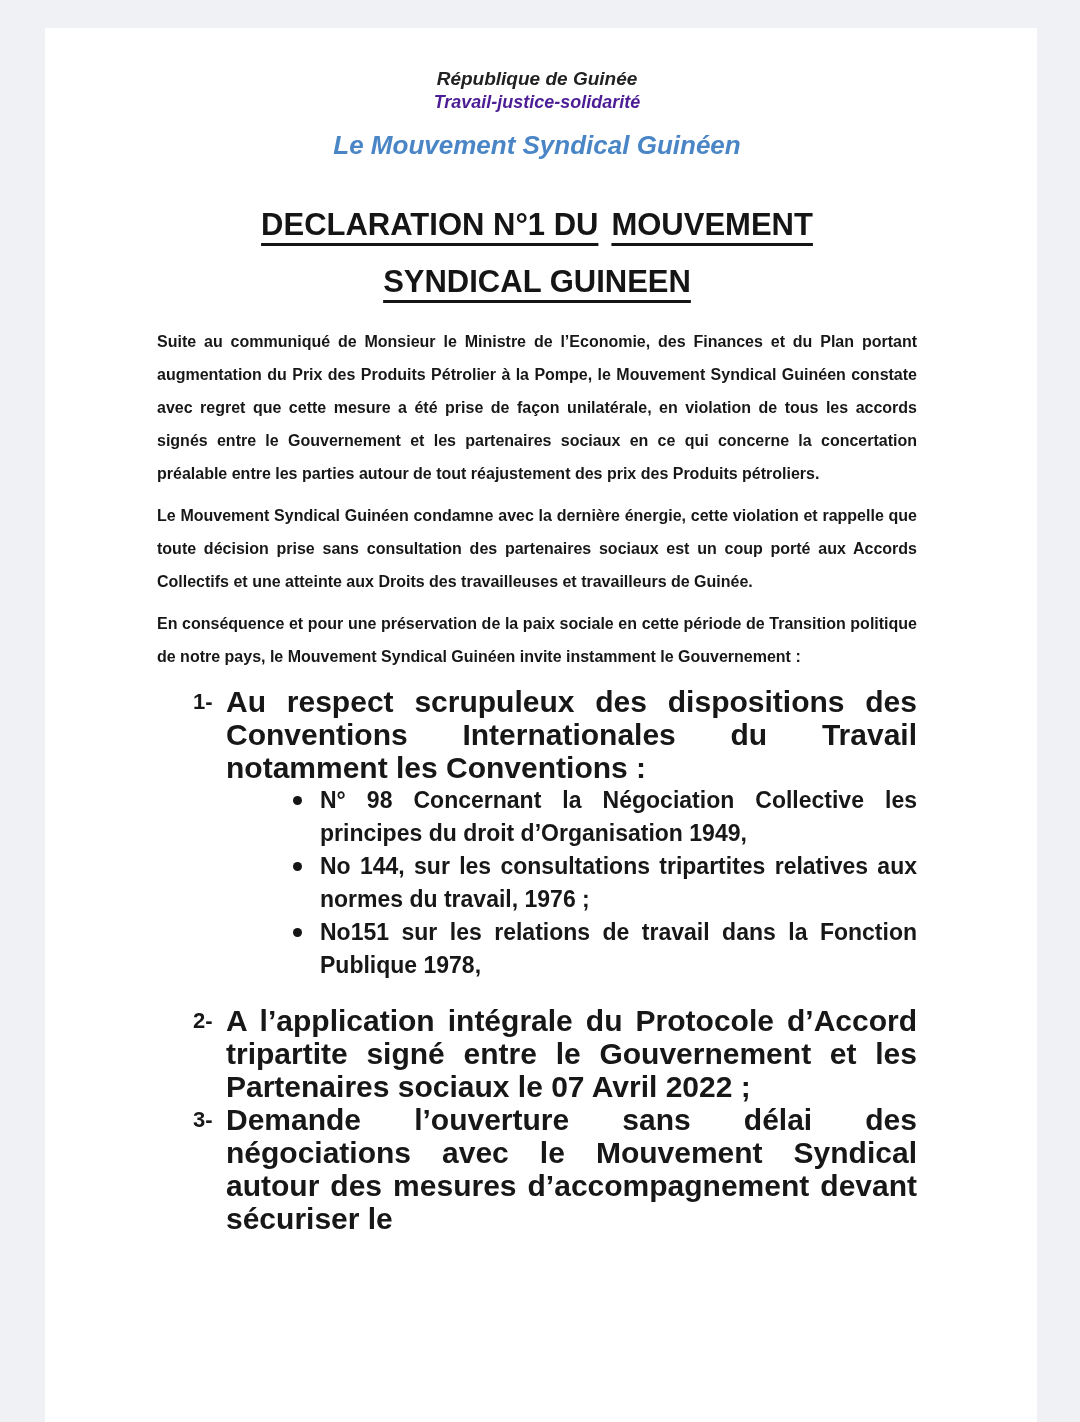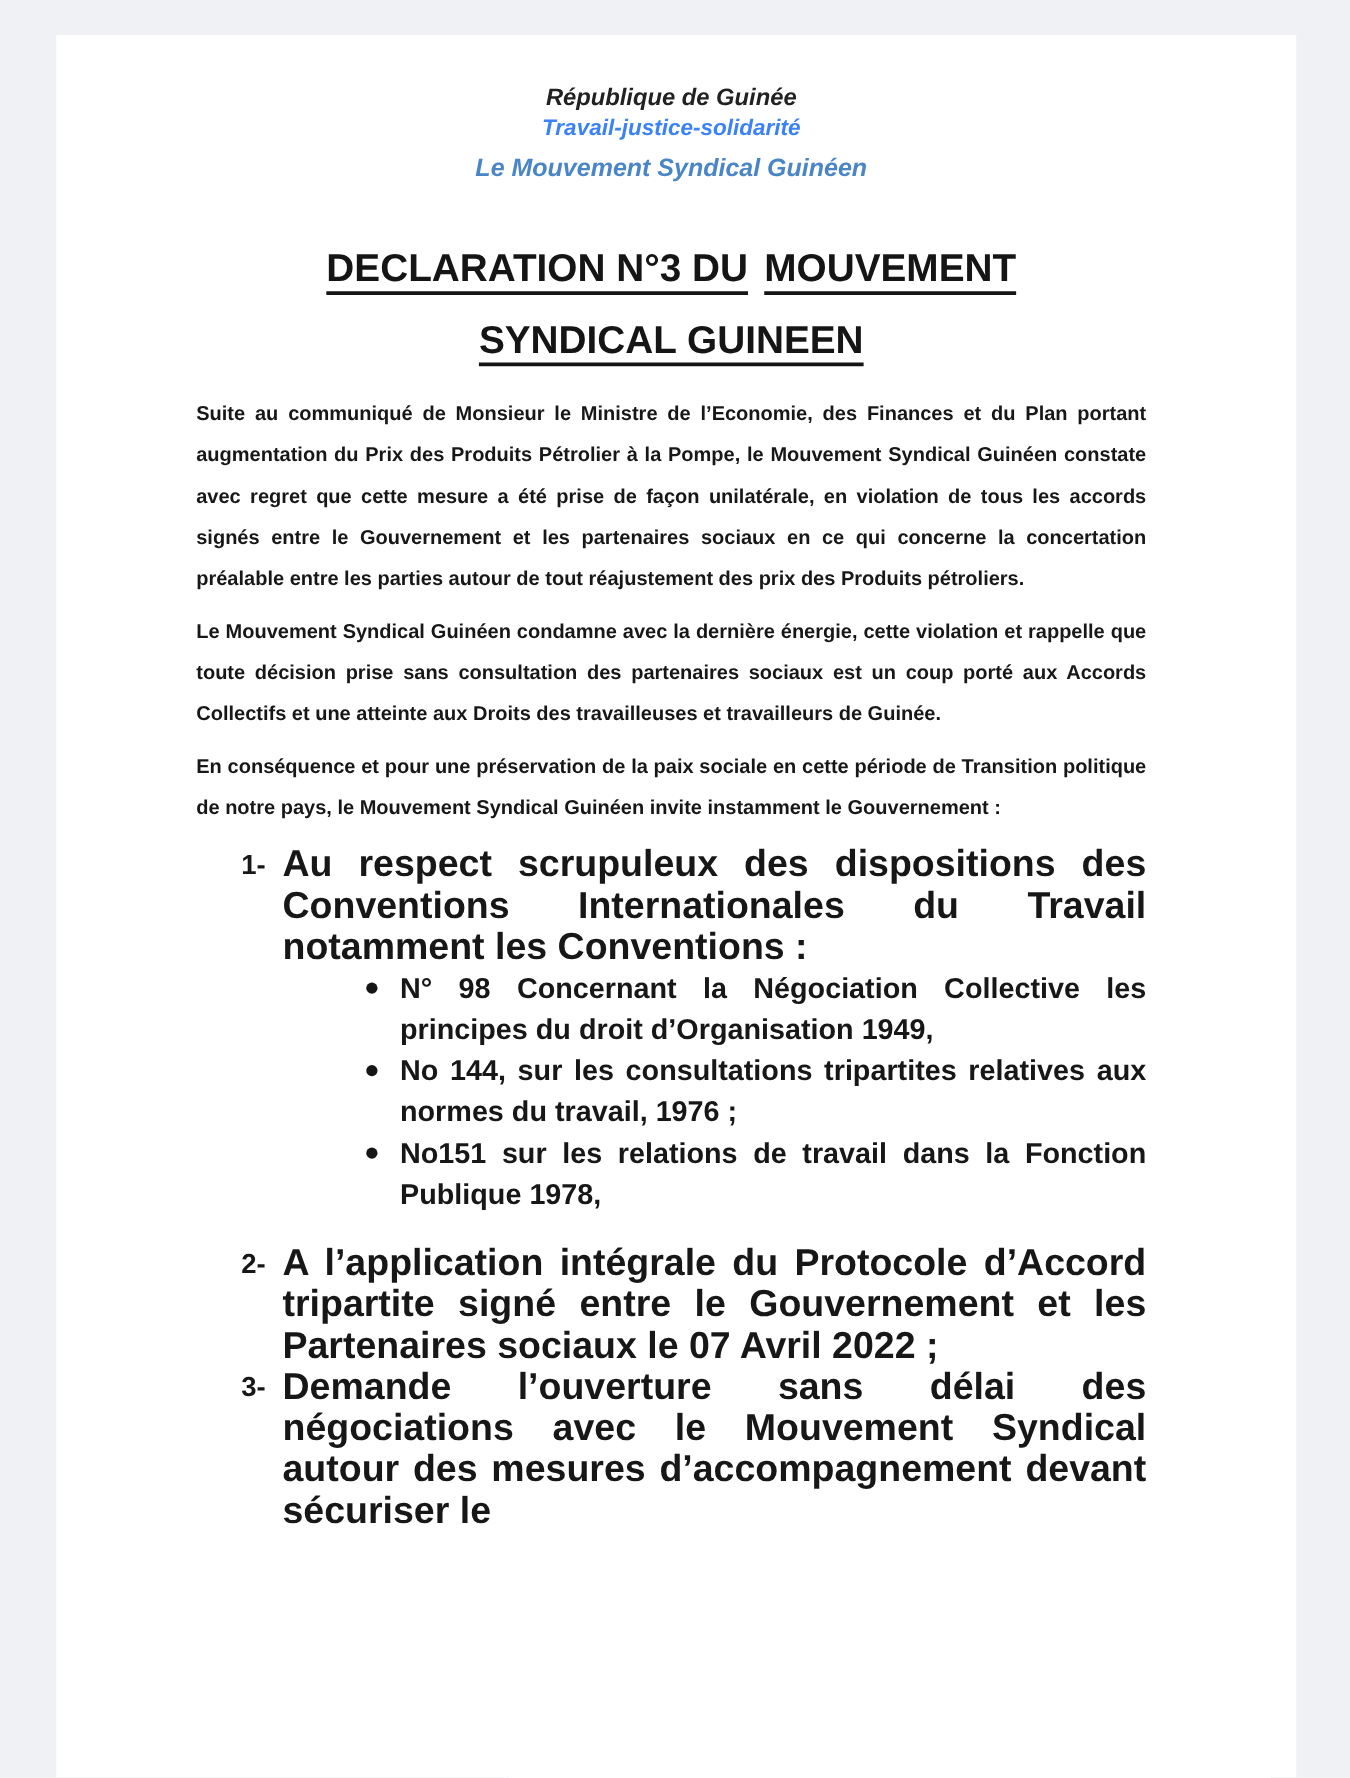--- a/index.html
+++ b/index.html
@@ -24,27 +24,27 @@
   
   .doc-header { text-align: center; }
   .hdr1 {
     font-size: 19px; line-height: 25px;
     font-style: italic; font-weight: 600;
     color: #222;
   }
   .hdr2 {
     font-size: 18px; line-height: 23px;
     font-style: italic; font-weight: 600;
-    color: #3b82f6;
+    color: #4c1d95;
   }
   .org {
-    font-size: 20px; line-height: 38px;
+    font-size: 26px; line-height: 38px;
     font-style: italic; font-weight: 600;
     color: #4a86c6;
-    margin-top: 2px;
+    margin-top: 12px;
   }
   
   .title { text-align: center; margin-top: 40px; margin-bottom: 22px; font-weight: 800; }
   .title-line { font-size: 31px; line-height: 42px; margin-bottom: 15px; color: #151515; }
   .u {
     text-decoration: underline;
     text-decoration-thickness: 3px;
     text-underline-offset: 8px;
     text-decoration-color: #151515;
   }
@@ -91,21 +91,21 @@
   <div class="paper">
 
     <div class="doc-header">
       <div class="hdr1">République de Guinée</div>
       <div class="hdr2">Travail-justice-solidarité</div>
       <div class="org">Le Mouvement Syndical Guinéen</div>
     </div>
 
     <div class="title">
       <div class="title-line">
-        <span class="u"><span>DECLARATION N°3 DU</span><span class="it sp">MOUVEMENT</span></span>
+        <span class="u"><span>DECLARATION N°1 DU</span><span class="it sp">MOUVEMENT</span></span>
       </div>
       <div class="title-line">
         <span class="u it">SYNDICAL GUINEEN</span>
       </div>
     </div>
 
     <p class="para">Suite au communiqué de Monsieur le Ministre de l’Economie, des Finances et du Plan portant augmentation du Prix des Produits Pétrolier à la Pompe, le Mouvement Syndical Guinéen constate avec regret que cette mesure a été prise de façon unilatérale, en violation de tous les accords signés entre le Gouvernement et les partenaires sociaux en ce qui concerne la concertation préalable entre les parties autour de tout réajustement des prix des Produits pétroliers.</p>
     <p class="para">Le Mouvement Syndical Guinéen condamne avec la dernière énergie, cette violation et rappelle que toute décision prise sans consultation des partenaires sociaux est un coup porté aux Accords  Collectifs et une atteinte aux Droits des travailleuses et travailleurs de Guinée.</p>
     <p class="para">En conséquence et pour une préservation de la paix sociale en cette période de Transition politique de notre pays, le Mouvement Syndical Guinéen invite instamment  le Gouvernement :</p>
 

